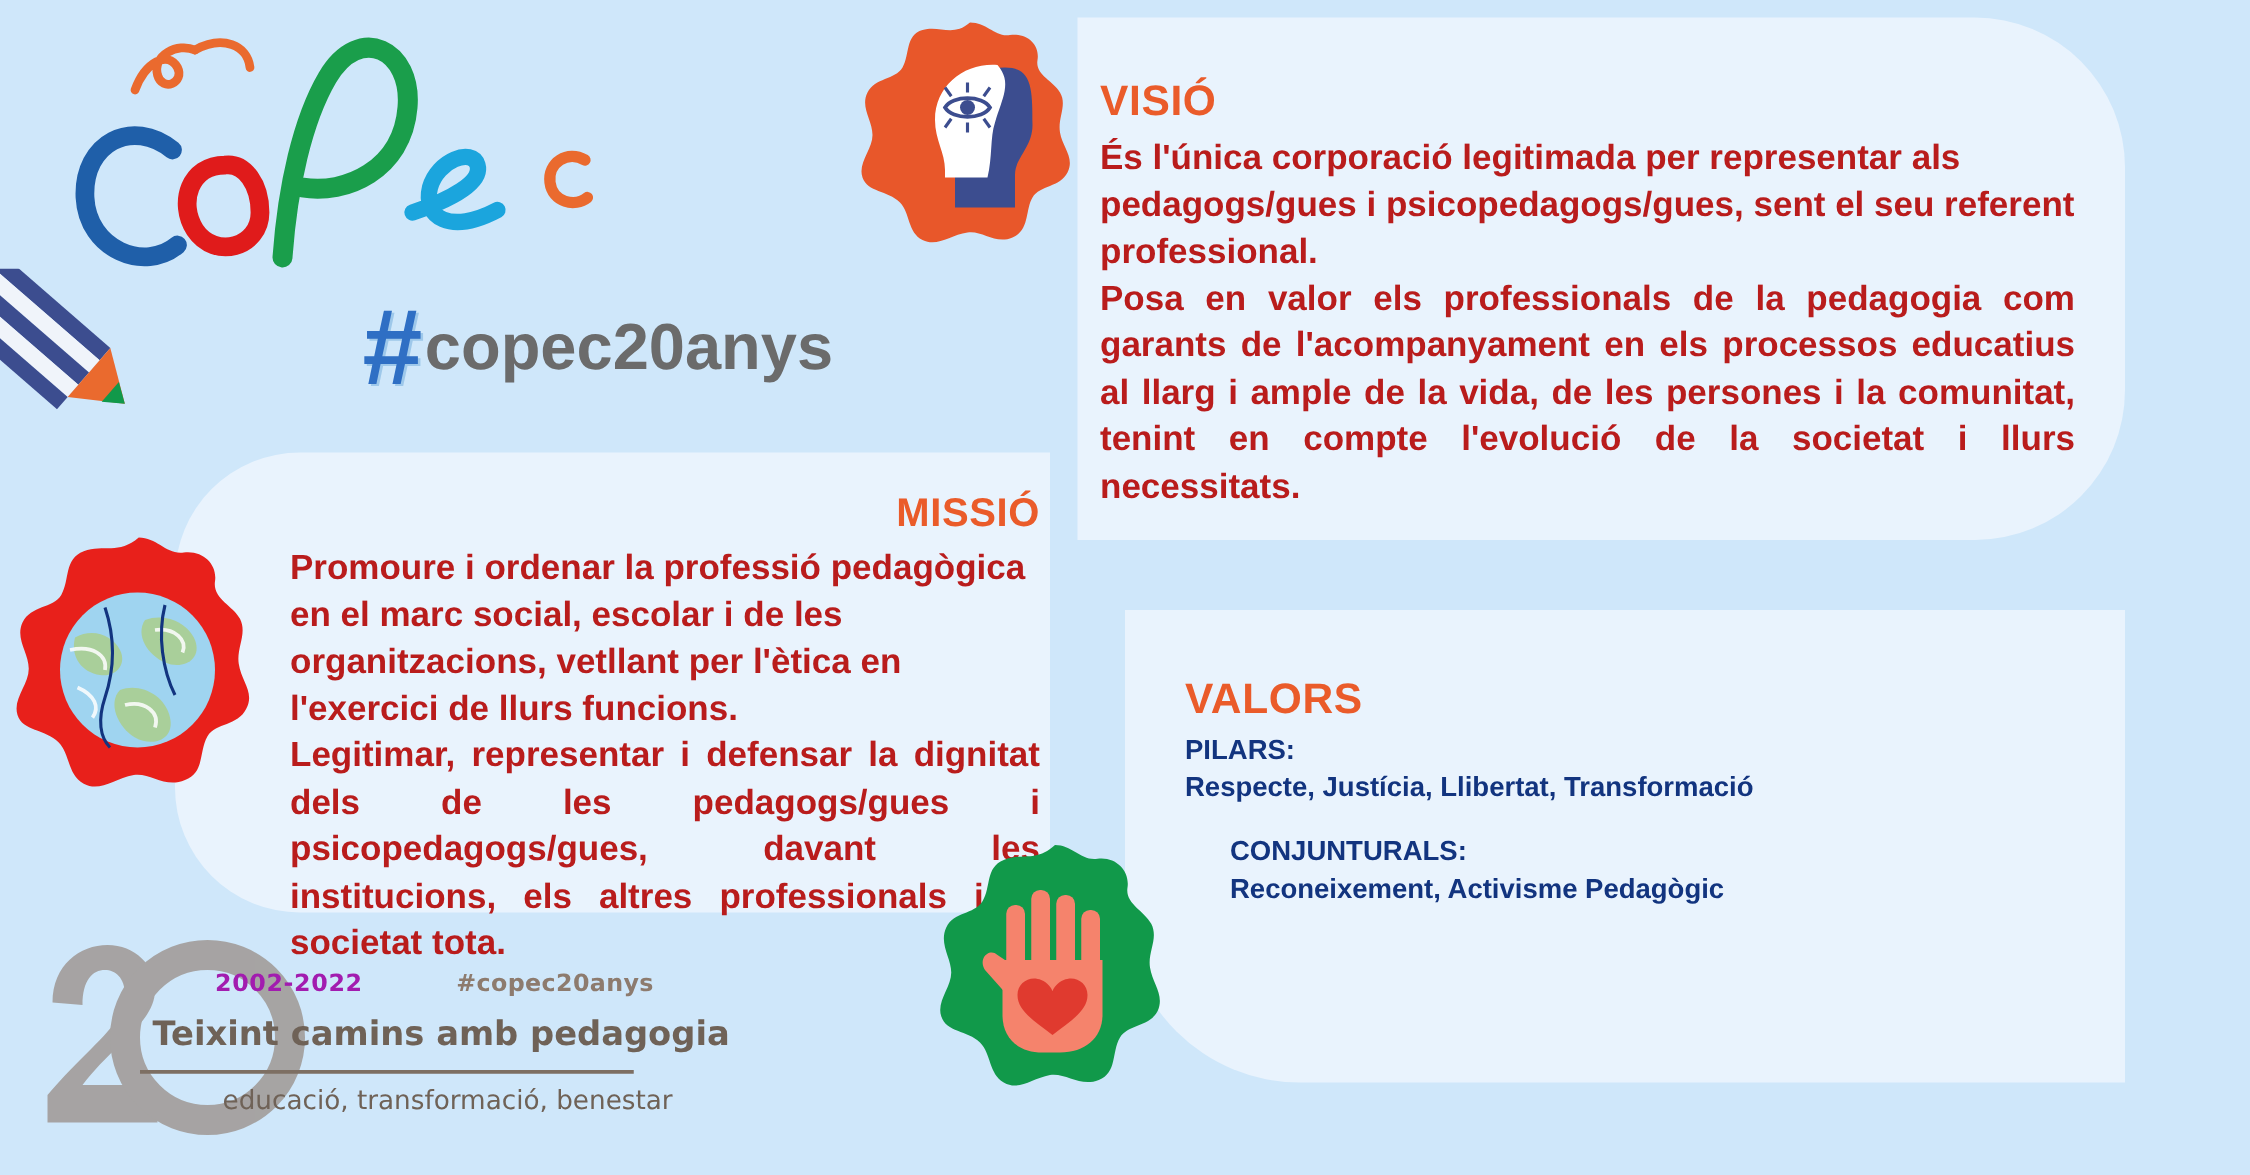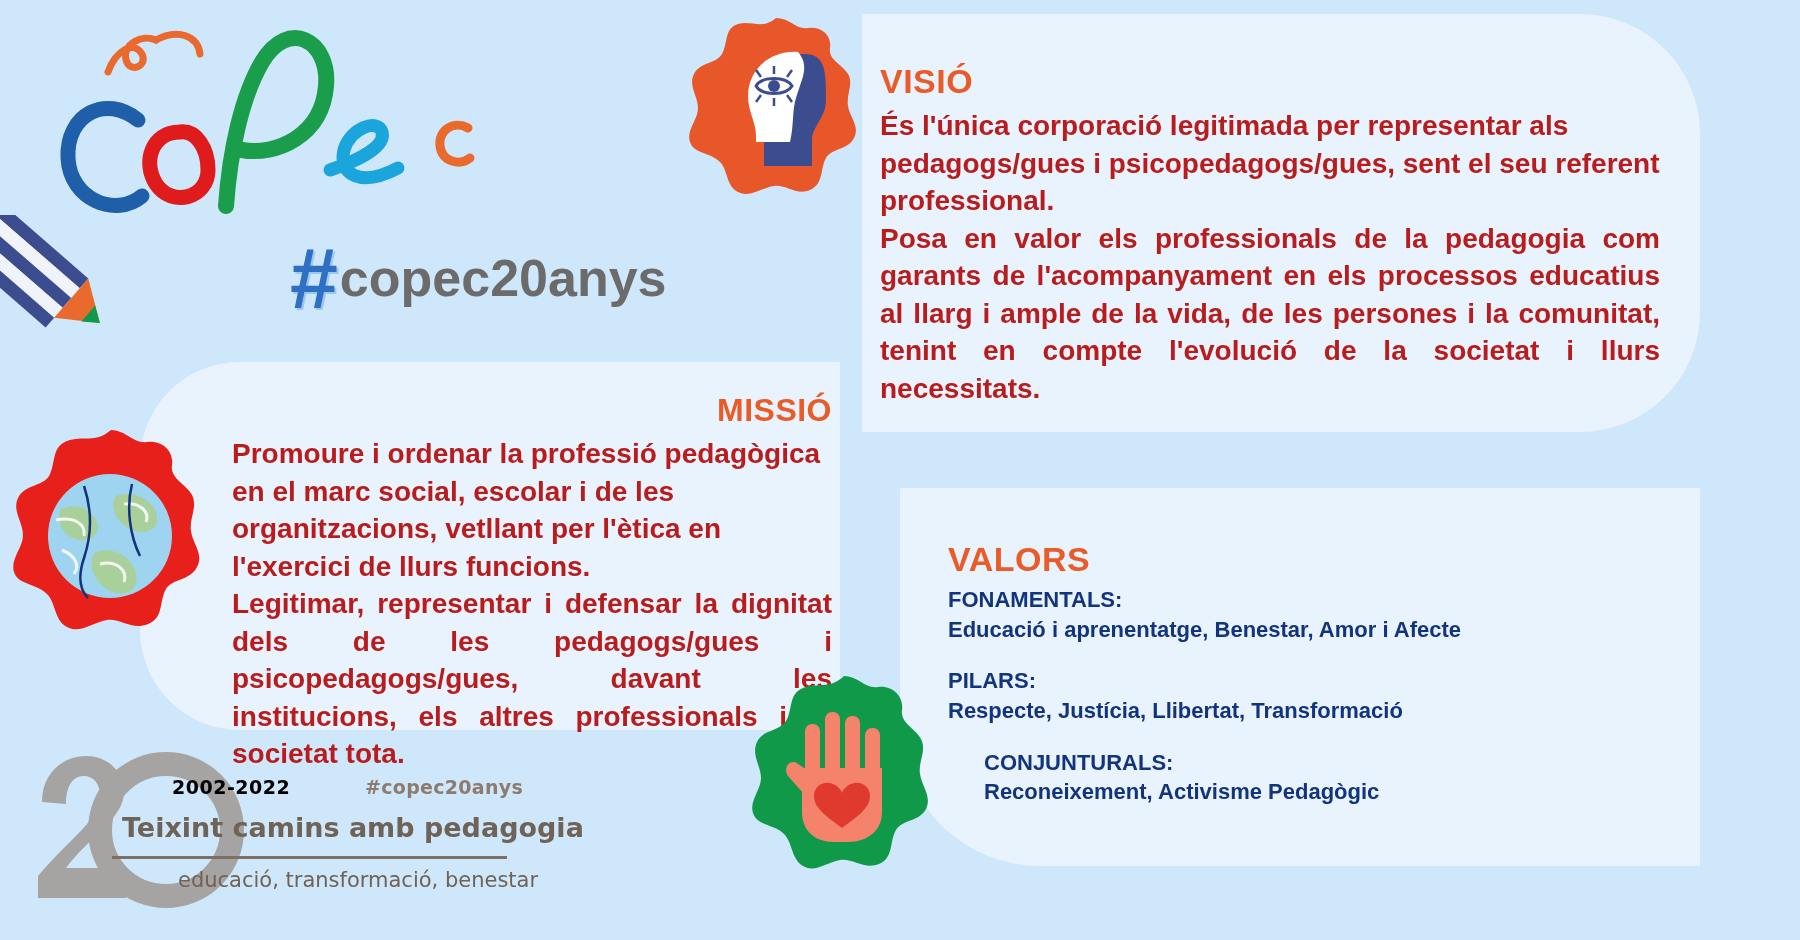--- a/index.html
+++ b/index.html
@@ -152,21 +152,21 @@
     top: 748px;
     width: 520px;
     height: 180px;
   }
   .anniv-years {
     position: absolute;
     left: 172px;
     top: 776px;
     font-size: 19px;
     font-weight: bold;
-    color: #000000;
+    color: #a21caf;
     letter-spacing: 0.5px;
     font-family: "DejaVu Sans", sans-serif;
   }
   .anniv-hash {
     position: absolute;
     left: 365px;
     top: 776px;
     font-size: 19px;
     font-weight: bold;
     color: #8d7b6e;
@@ -318,24 +318,20 @@
         <path d="M50 92 C44 86 34 94 40 104 L56 122 L56 96 Z"></path>
         <path d="M54 96 L134 96 L134 140 C134 158 120 170 100 170 L86 170 C66 170 54 158 54 140 Z"></path>
       </g>
       <path d="M94 156 C78 144 66 136 66 124 C66 114 76 108 85 112 C90 114 93 118 94 121
                C95 118 98 114 103 112 C112 108 122 114 122 124 C122 136 110 144 94 156 Z" fill="#e03a2f"></path>
     </svg>
   </div>
   <div class="card-inner values-inner">
     <h2 class="card-title values">VALORS</h2>
     <div class="values-group">
-      <p class="values-label">FONAMENTALS:</p>
-      <p class="values-items">Educació i aprenentatge, Benestar, Amor i Afecte</p>
-    </div>
-    <div class="values-group">
       <p class="values-label">PILARS:</p>
       <p class="values-items">Respecte, Justícia, Llibertat, Transformació</p>
     </div>
     <div class="values-group">
       <p class="values-label">CONJUNTURALS:</p>
       <p class="values-items">Reconeixement, Activisme Pedagògic</p>
     </div>
   </div>
 
   <div class="anniv">

